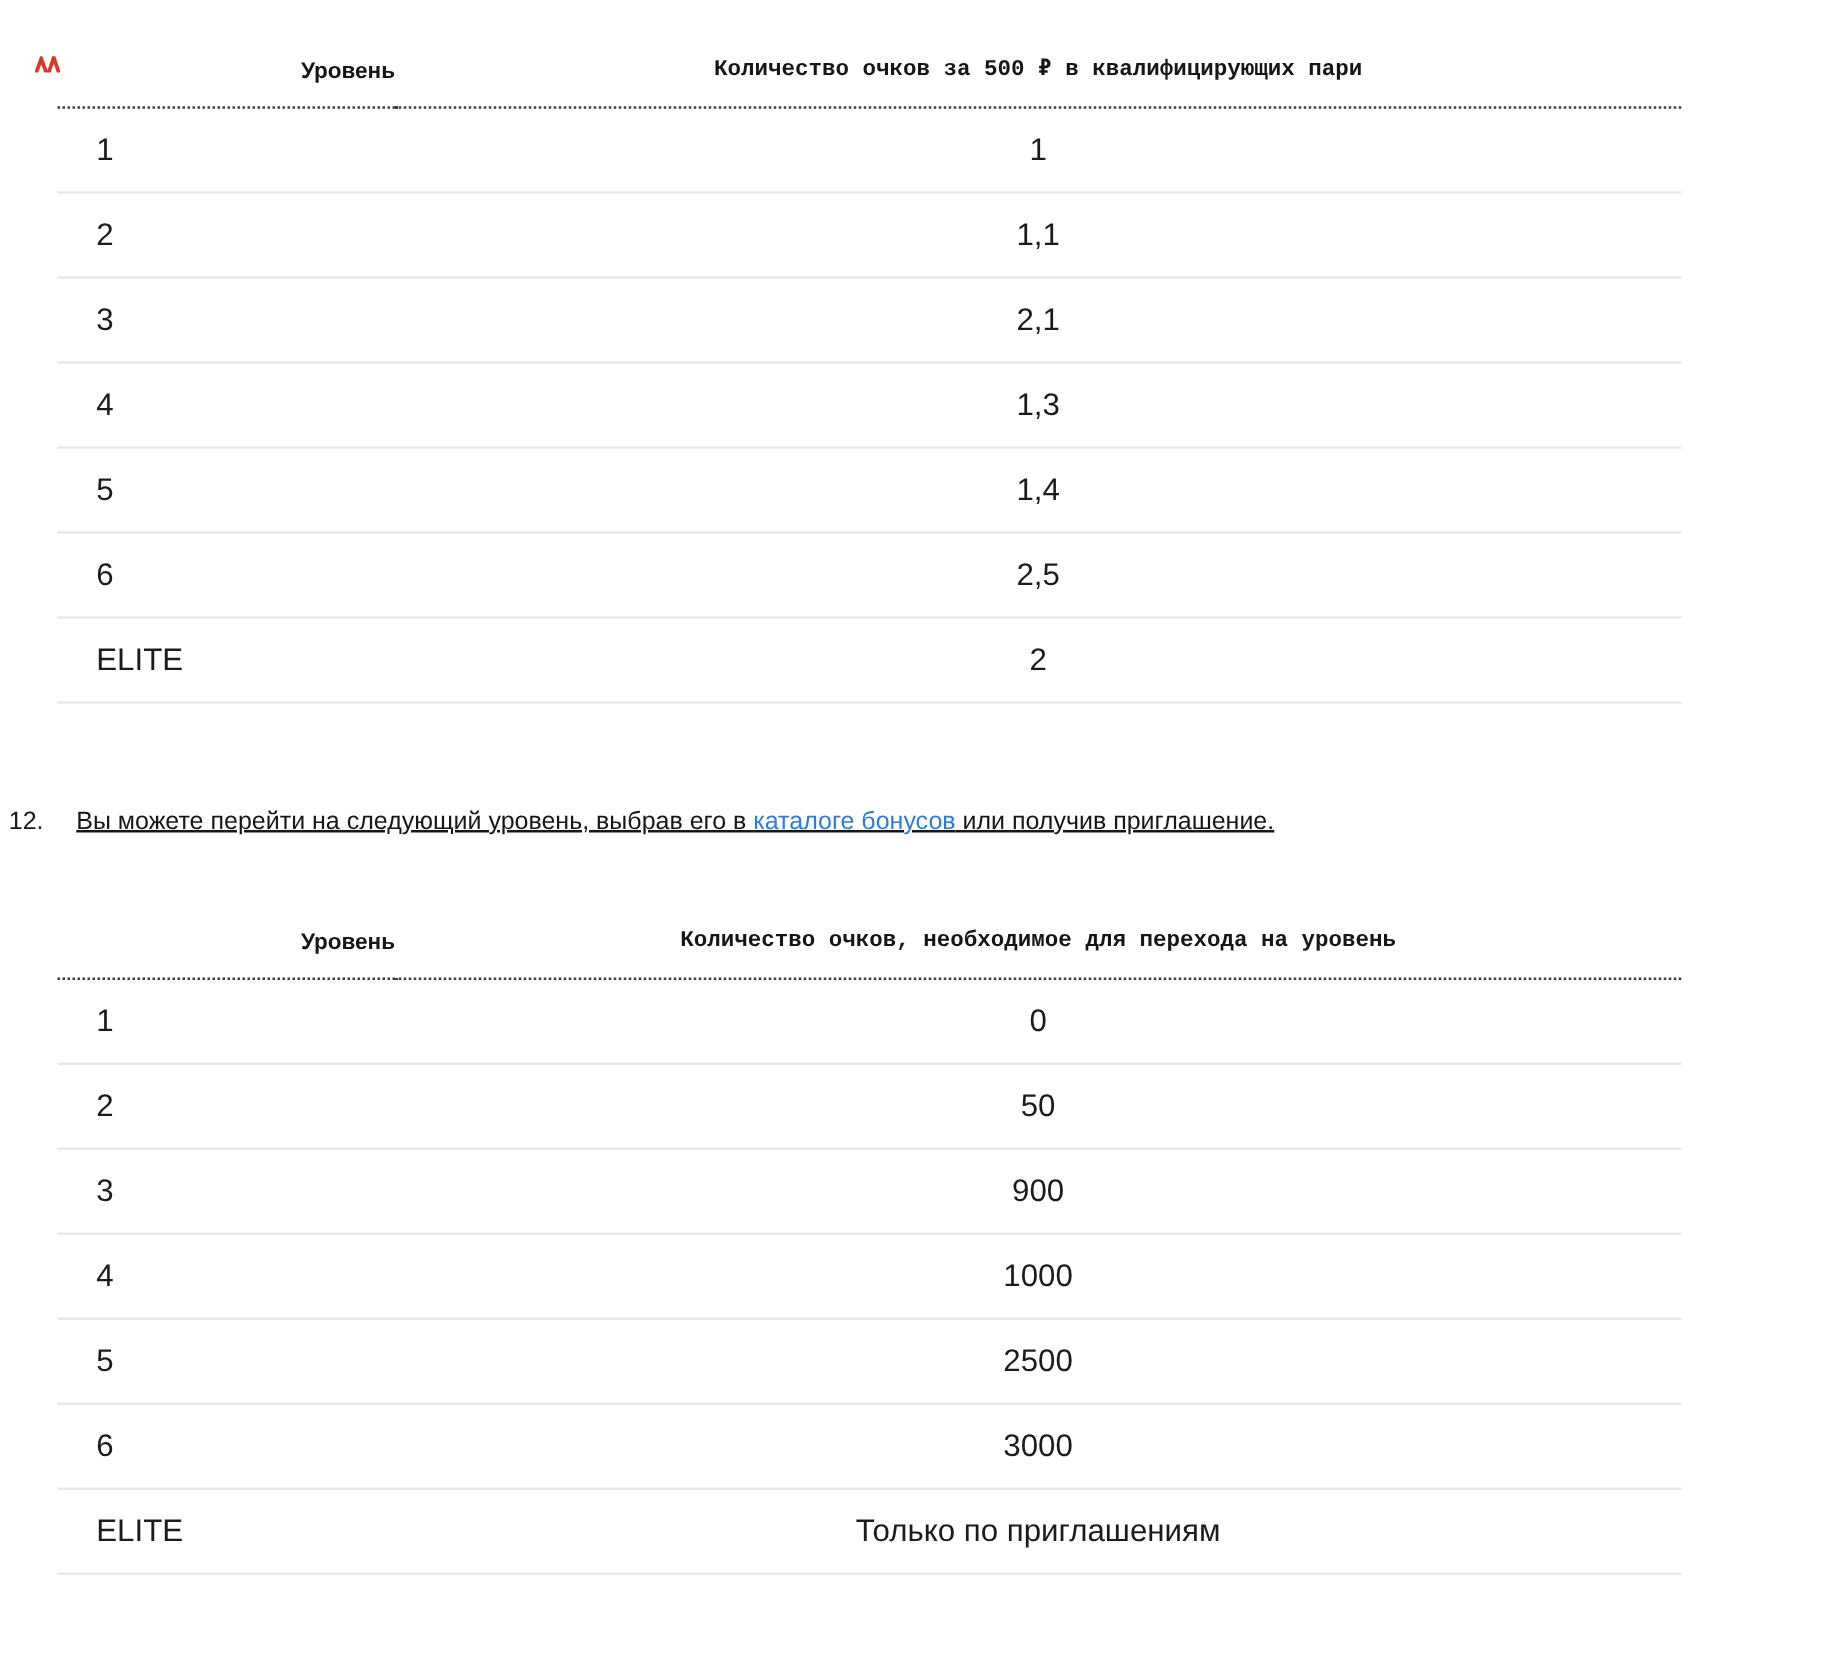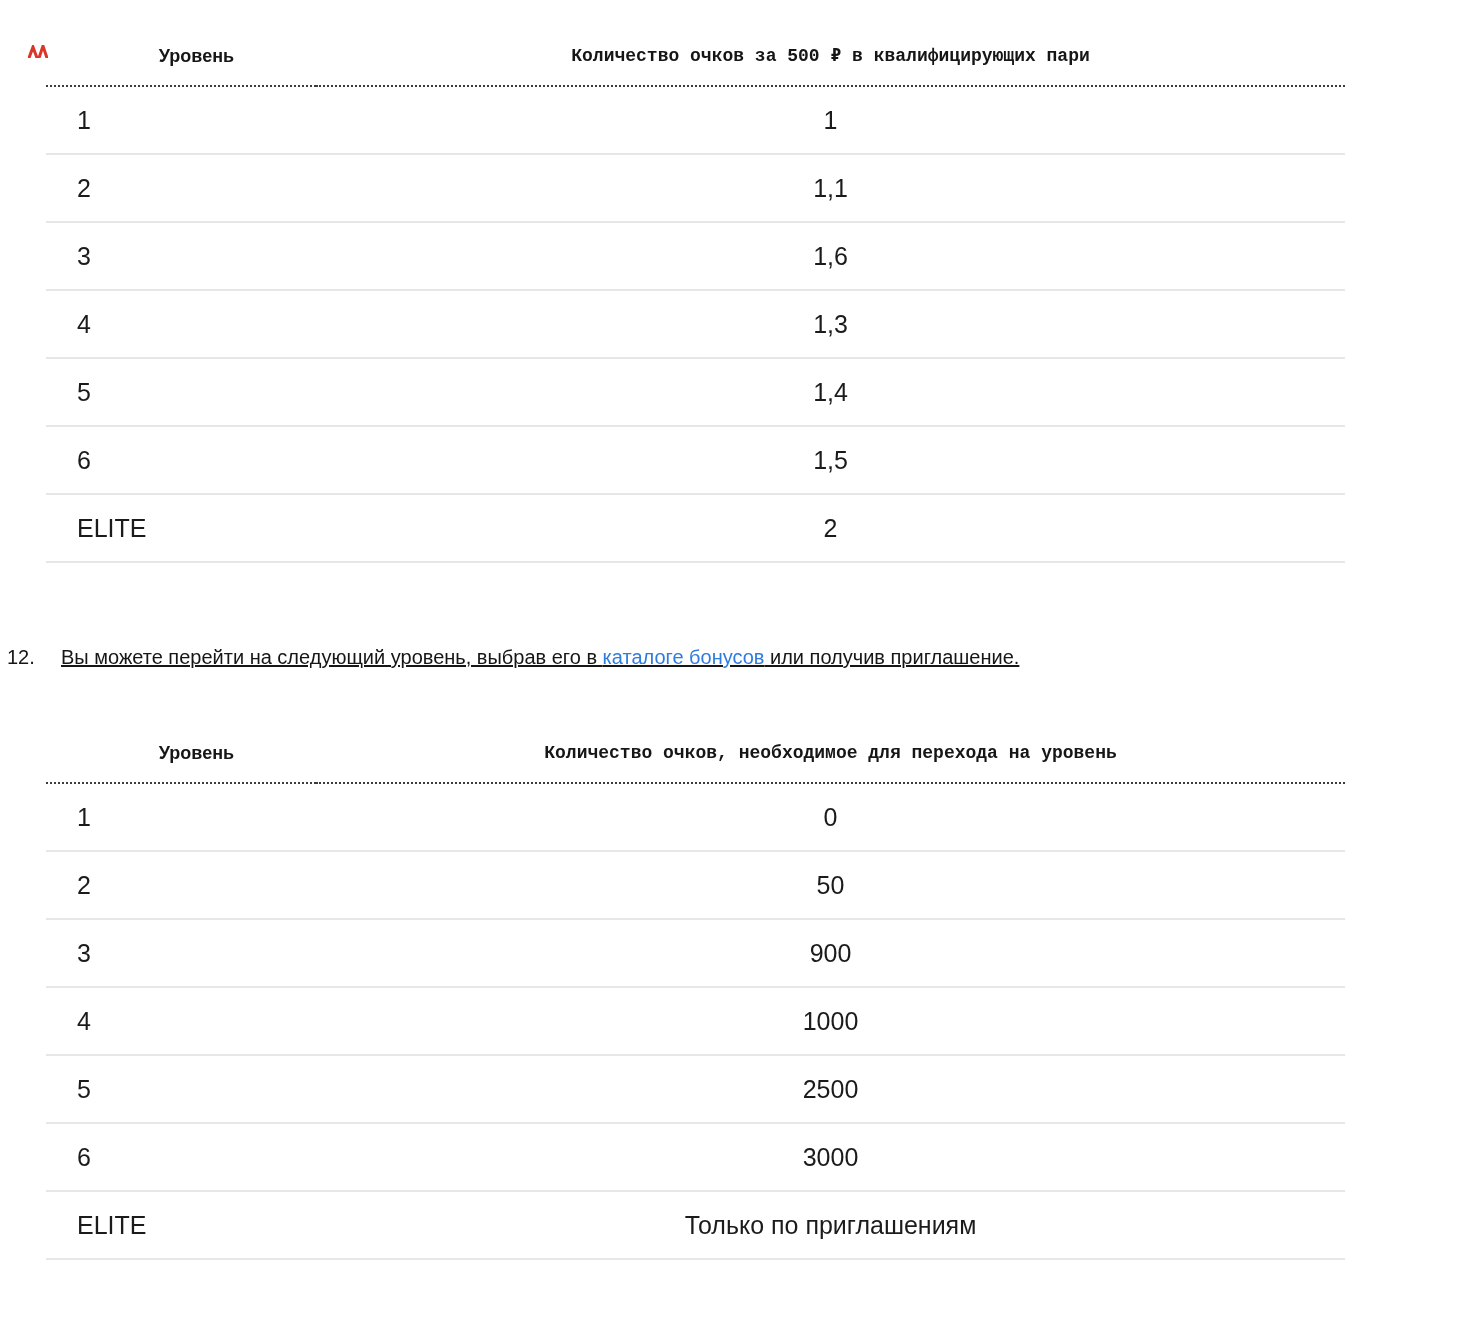--- a/index.html
+++ b/index.html
@@ -40,21 +40,21 @@
     font-size: 18px;
     font-weight: 700;
     color: #161616;
     line-height: 22px;
     padding: 0 0 18px 0;
     border-bottom: 2px dotted #3c3c3c;
     vertical-align: bottom;
   }
   table.lvl th.c1 {
     width: 18.4%;
-    text-align: center;
+    text-align: right;
     padding-left: 31px;
   }
   table.lvl th.c2 { text-align: center; font-family: Liberation Mono, monospace; }
   table.lvl td {
     height: 64px;
     font-size: 25px;
     color: #1b1b1b;
     border-bottom: 2px solid #e7e7e7;
     vertical-align: middle;
   }
@@ -105,33 +105,33 @@
         <tr>
           <td class="c1">1</td>
           <td class="c2">1</td>
         </tr>
         <tr>
           <td class="c1">2</td>
           <td class="c2">1,1</td>
         </tr>
         <tr>
           <td class="c1">3</td>
-          <td class="c2">1,6</td>
+          <td class="c2">2,1</td>
         </tr>
         <tr>
           <td class="c1">4</td>
           <td class="c2">1,3</td>
         </tr>
         <tr>
           <td class="c1">5</td>
           <td class="c2">1,4</td>
         </tr>
         <tr>
           <td class="c1">6</td>
-          <td class="c2">1,5</td>
+          <td class="c2">2,5</td>
         </tr>
         <tr>
           <td class="c1">ELITE</td>
           <td class="c2">2</td>
         </tr>
       </tbody>
     </table>
   </div>
 
   <div class="para">

